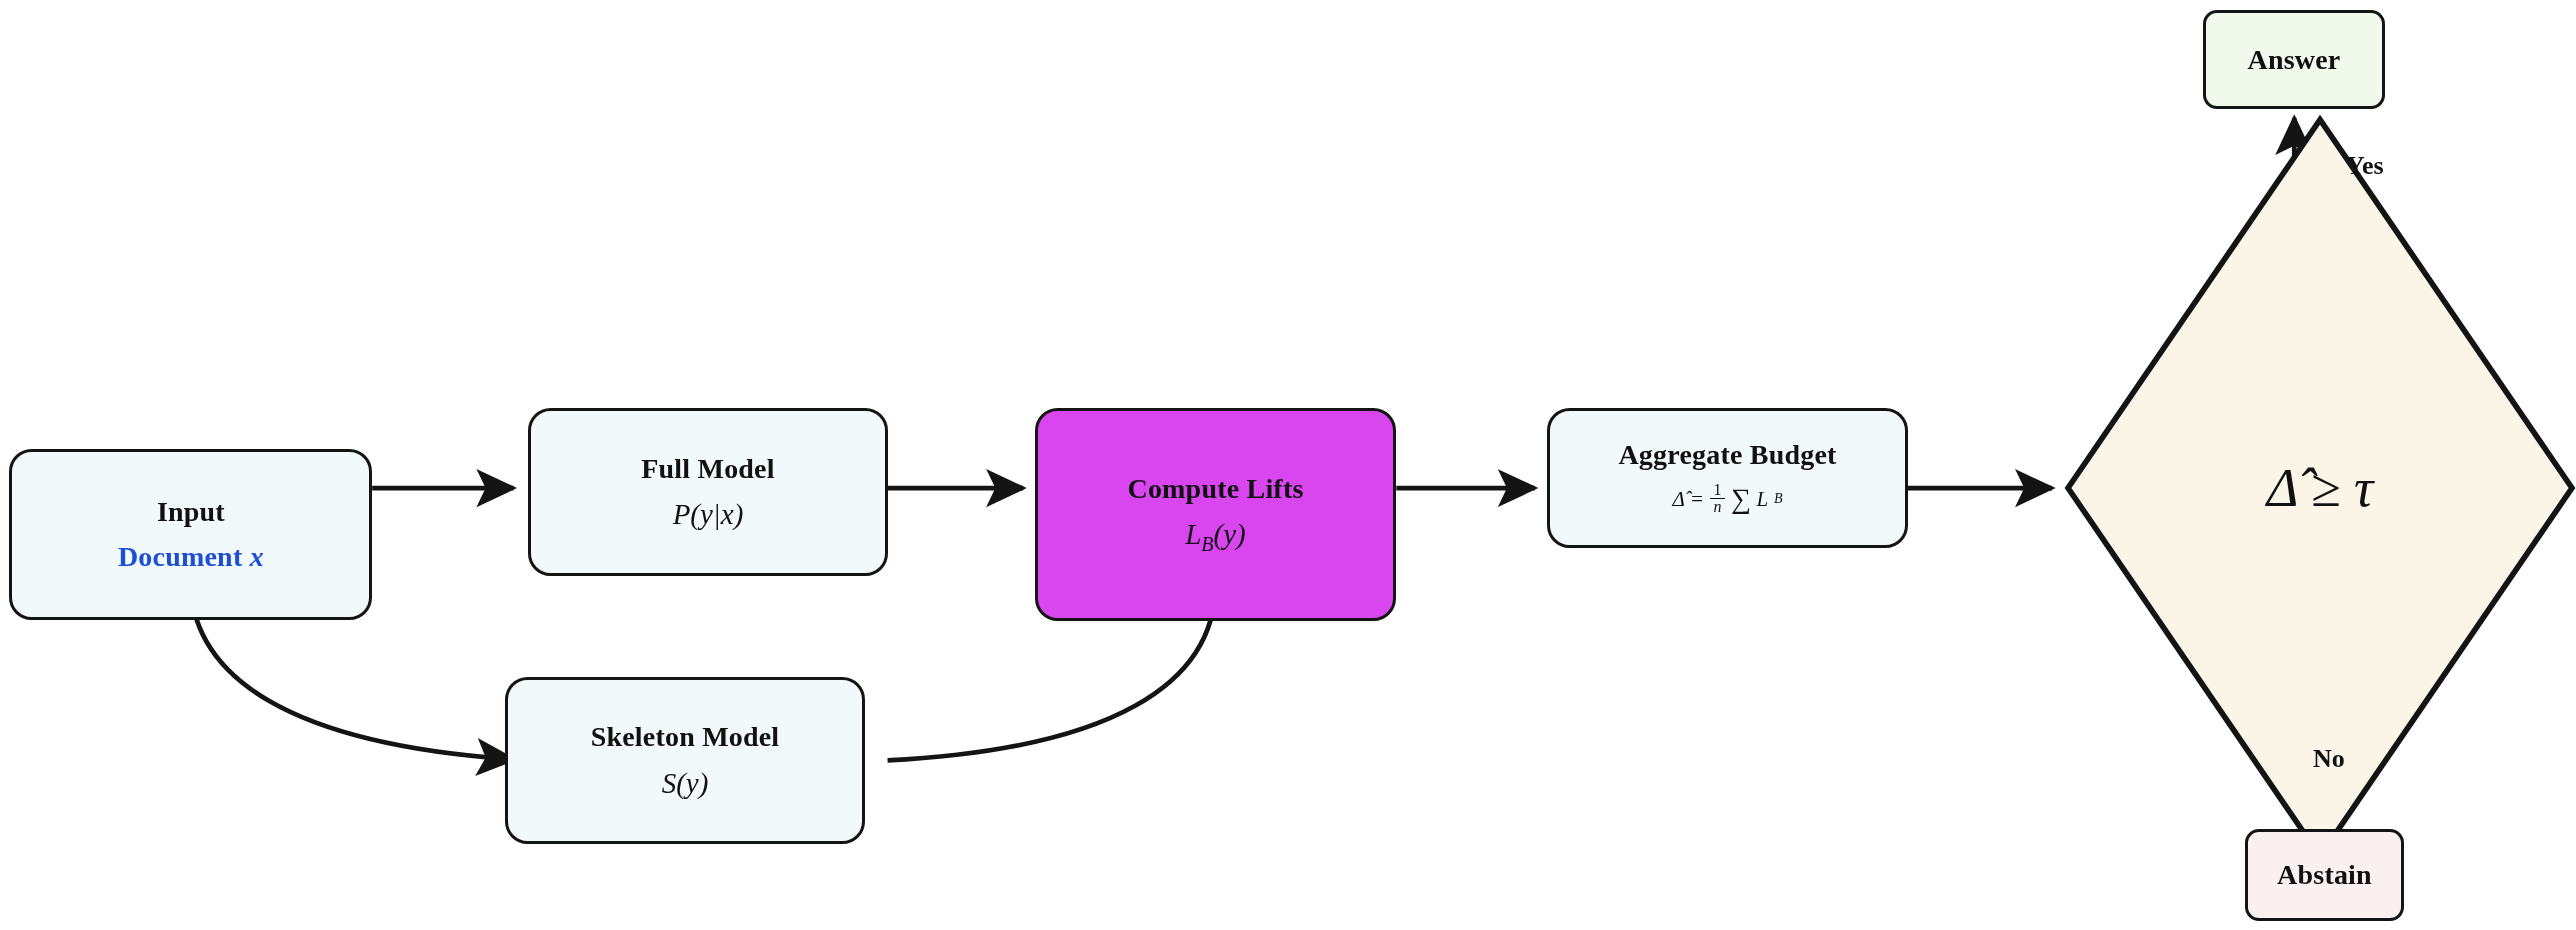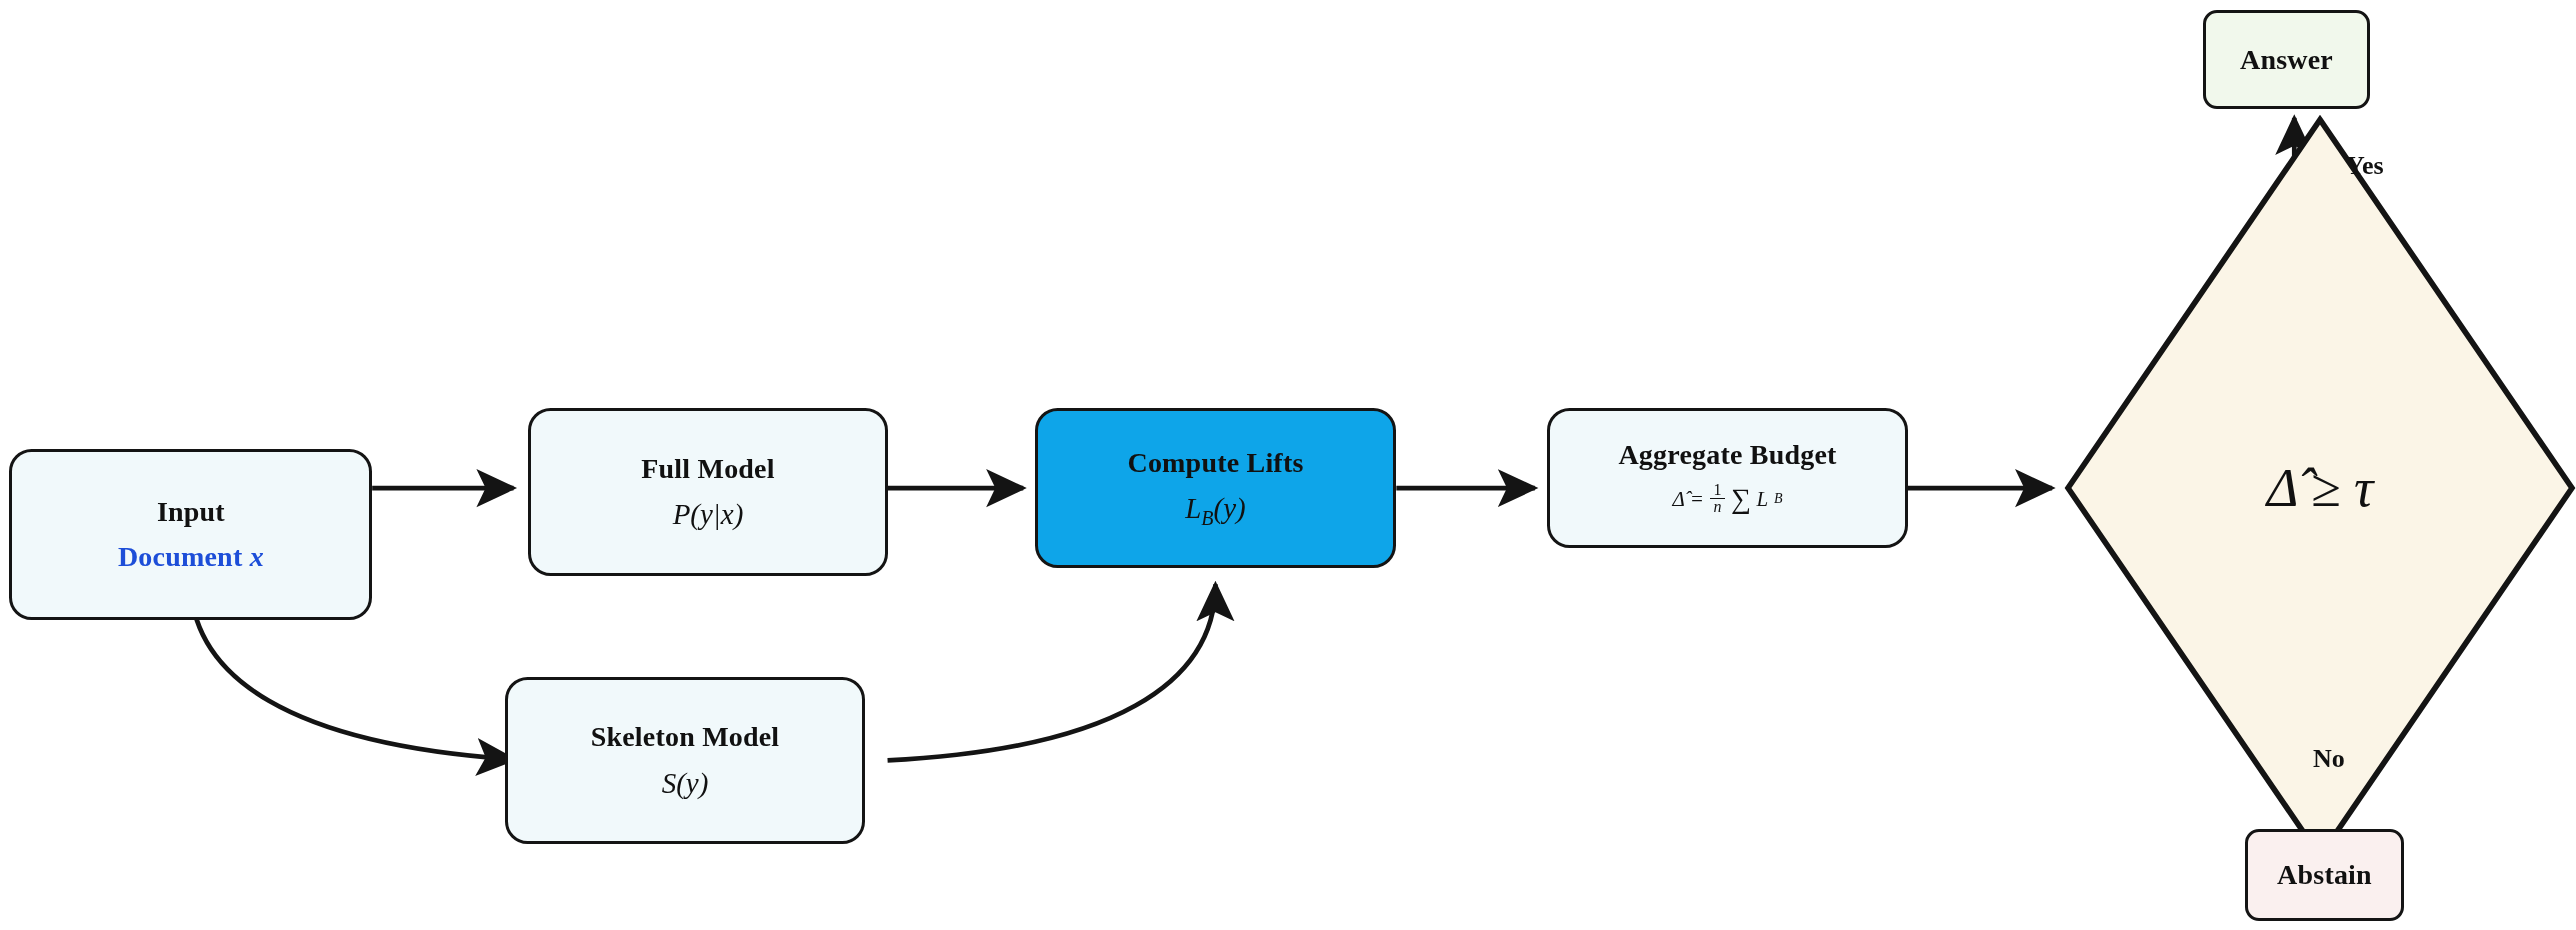--- a/index.html
+++ b/index.html
@@ -87,24 +87,24 @@
   }
   .frac .num { border-bottom: 1.4px solid #111; padding: 0 3.8px; font-style: normal; }
   .frac .den { padding: 0 3.8px 0.9px 3.8px; }
   .bigsum { font-size: 28px; font-style: normal; line-height: 1; }
   .ital { font-style: italic; }
   .sub-s { font-size: 14px; vertical-align: sub; font-style: italic; }
 
   
   #node-input      { left: 9.4px;   top: 401px; width: 363px; height: 171px; background: #f1f9fb; margin-top: 48px; }
   #node-full       { left: 528px;  top: 408px; width: 360px; height: 168px; background: #f1f9fb; }
-  #node-lifts      { left: 1035px; top: 408px; width: 361px; height: 160px; background: #0ea5e9; }
+  #node-lifts      { left: 1035px; top: 408px; width: 361px; height: 213px; background: #d946ef; }
   #node-aggregate  { left: 1547px; top: 408px; width: 361px; height: 140px; background: #f1f9fb; }
   #node-skeleton   { left: 505px;  top: 677px; width: 360px; height: 167px; background: #f1f9fb; }
-  #node-answer     { left: 2203px; top: 10.4px;  width: 167px; height: 99px; background: #f1f8ec; border-radius: 14px; }
+  #node-answer     { left: 2203px; top: 10.4px;  width: 182px; height: 99px; background: #f1f8ec; border-radius: 14px; }
   #node-abstain    { left: 2245px; top: 829px; width: 159px; height: 92px;  background: #faf0ef; border-radius: 14px; }
 
   
   #node-decision {
     position: absolute;
     left: 2063px;
     top: 115px;
     width: 514px;
     height: 746px;
     z-index: 3;

